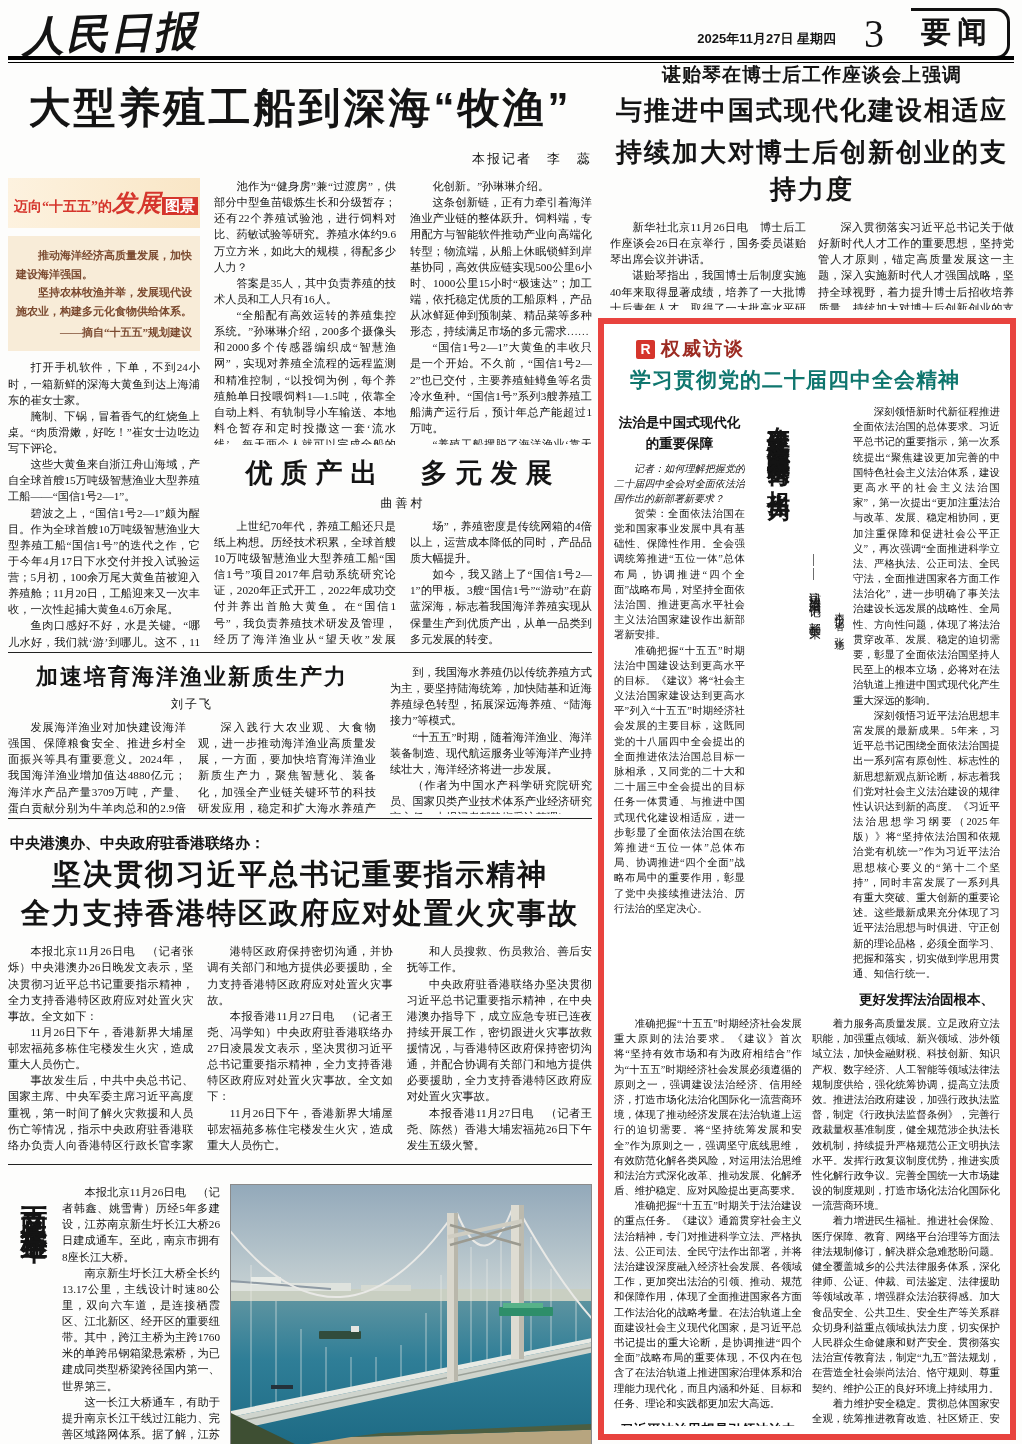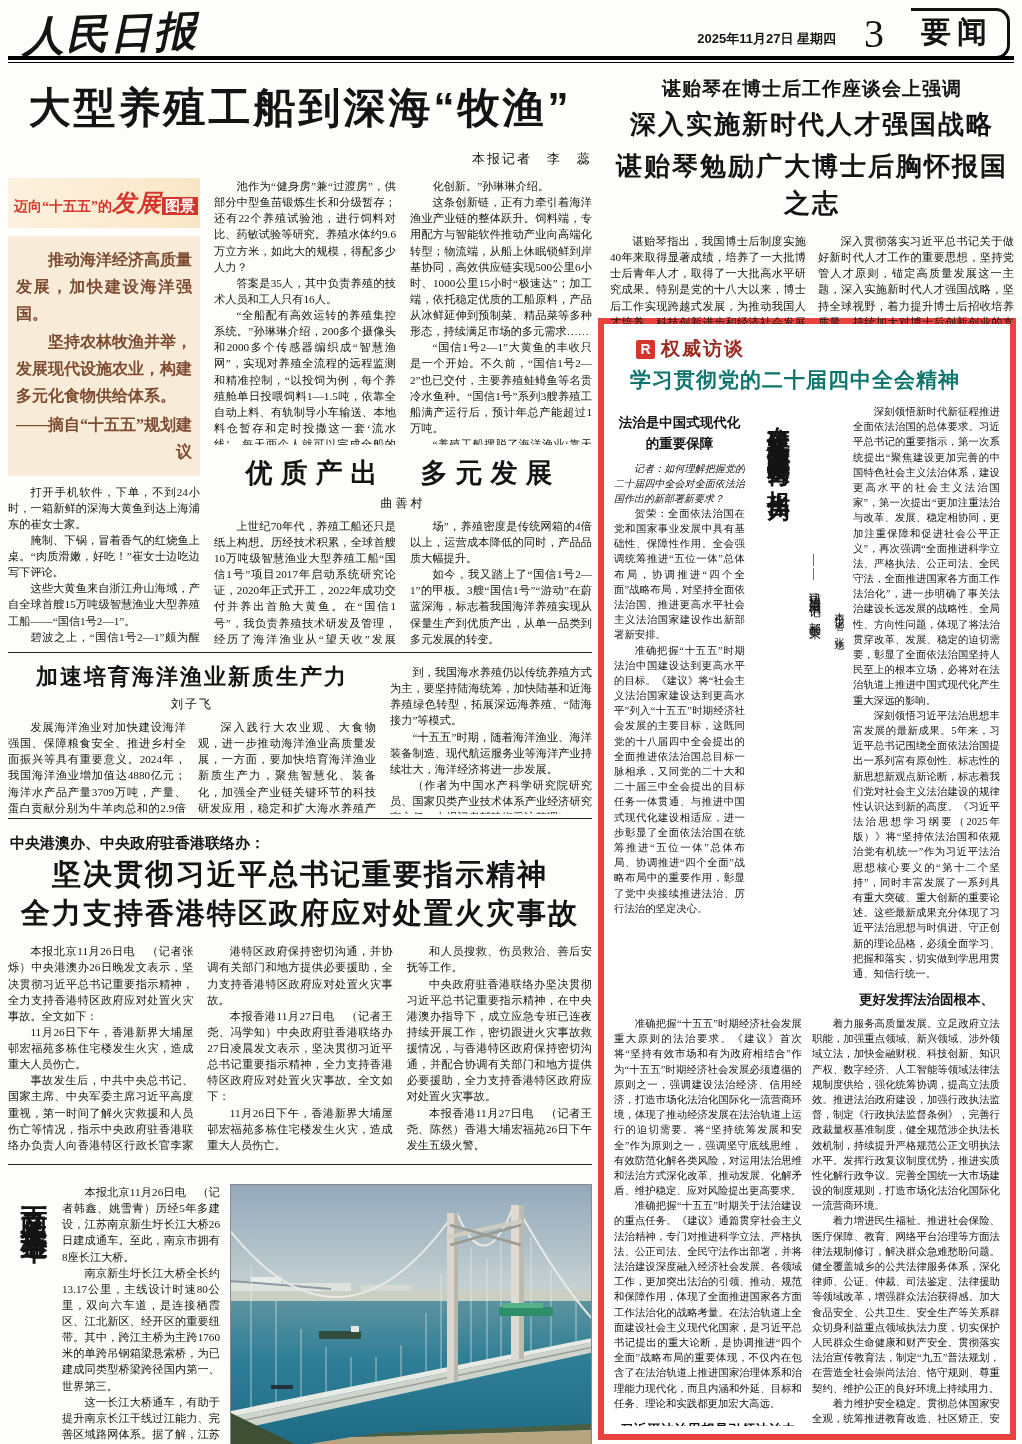--- a/index.html
+++ b/index.html
@@ -35,21 +35,21 @@
   .ma-body { display:flex; gap:14px; height:470px; }
   .ma-c1 { width:192px; overflow:hidden; }
   .ma-right { flex:1; display:flex; flex-direction:column; }
   .ma-row { display:flex; gap:14px; height:268px; overflow:hidden; }
   .badge { background:linear-gradient(90deg,#fdf2df,#f9e6c6); padding:9px 6px; margin-bottom:8px;
            white-space:nowrap; overflow:hidden; }
   .badge .b1 { color:#d5352c; font-weight:bold; font-size:14px; }
   .badge .b2 { color:#d5352c; font-weight:900; font-style:italic; font-size:24px; letter-spacing:1px; }
   .badge .b3 { color:#fff; background:#d5352c; font-weight:bold; font-size:15px; padding:1px 3px; }
   .quote { background:#f8ecd8; color:#7c4b31; padding:10px 8px; margin-bottom:8px; }
-  .quote p { font-size:16px; line-height:1.7; text-indent:2em; font-weight:bold; text-align:justify; }
+  .quote p { font-size:11px; line-height:1.7; text-indent:2em; font-weight:bold; text-align:justify; }
   .quote .src { text-align:right; text-indent:0; margin-top:2px; }
 
   
   .quality { margin-top:10px; height:194px; overflow:hidden; }
   .q-title { text-align:center; font-size:27px; font-weight:bold; letter-spacing:8px; }
   .q-author { text-align:center; font-size:12px; margin:4px 0 6px; letter-spacing:3px; }
 
   
   .expert { position:absolute; left:8px; top:656px; width:584px; height:158px; display:flex; gap:14px; overflow:hidden; }
   .ex-left { width:368px; }
@@ -90,21 +90,21 @@
   .rb-h2 { font-size:13.5px; font-weight:900; text-align:center; line-height:1.55; margin:9px 4px 6px;
            font-family:"Liberation Sans",sans-serif; }
   .rb-vtitle { width:42px; writing-mode:vertical-rl; text-orientation:mixed; font-size:23px; font-weight:900;
                letter-spacing:2px; padding-top:4px; }
   .rb-vsub { width:22px; writing-mode:vertical-rl; font-size:12px; padding-top:150px; letter-spacing:2px; }
   .rb-vrep { width:16px; writing-mode:vertical-rl; font-size:10px; padding-top:200px; letter-spacing:3px; }
   .rb-lower { display:flex; gap:10px; height:410px; overflow:hidden; margin-top:6px; }
   .rb-lcol { flex:1; overflow:hidden; }
 
   
-  .postdoc { position:absolute; left:610px; top:76px; width:404px; height:248px; overflow:hidden; }
+  .postdoc { position:absolute; left:610px; top:62px; width:404px; height:248px; overflow:hidden; }
   .pd-kicker { text-align:center; font-size:19px; font-weight:bold; letter-spacing:1px; }
   .pd-h { text-align:center; font-size:26px; font-weight:900; letter-spacing:2px; line-height:1.45; margin-top:4px; }
   .pd-cols { display:flex; gap:12px; margin-top:10px; height:154px; overflow:hidden; }
 </style>
 </head>
 <body>
 
 <div id="page">
 
   <div class="masthead">
@@ -343,24 +343,25 @@
         <p class="rb-p">着力服务高质量发展。立足政府立法职能，加强重点领域、新兴领域、涉外领域立法，加快金融财税、科技创新、知识产权、数字经济、人工智能等领域法律法规制度供给，强化统筹协调，提高立法质效。推进法治政府建设，加强行政执法监督，制定《行政执法监督条例》，完善行政裁量权基准制度，健全规范涉企执法长效机制，持续提升严格规范公正文明执法水平。发挥行政复议制度优势，推进实质性化解行政争议。完善全国统一大市场建设的制度规则，打造市场化法治化国际化一流营商环境。</p>
         <p class="rb-p">着力增进民生福祉。推进社会保险、医疗保障、教育、网络平台治理等方面法律法规制修订，解决群众急难愁盼问题。健全覆盖城乡的公共法律服务体系，深化律师、公证、仲裁、司法鉴定、法律援助等领域改革，增强群众法治获得感。加大食品安全、公共卫生、安全生产等关系群众切身利益重点领域执法力度，切实保护人民群众生命健康和财产安全。贯彻落实法治宣传教育法，制定“九五”普法规划，在营造全社会崇尚法治、恪守规则、尊重契约、维护公正的良好环境上持续用力。</p>
         <p class="rb-p">着力维护安全稳定。贯彻总体国家安全观，统筹推进教育改造、社区矫正、安置帮教、纠纷化解、法治宣传，健全衔接联动机制，提升刑罚执行质效，预防和减少重新犯罪。坚持和发展新时代“枫桥经验”，协同发挥人民调解、行政调解、商事调解和司法调解等作用，在综治中心统筹下，立足职能抓好矛盾纠纷实质性化解。加强基层基础建设，发挥好司法所在化解矛盾纠纷、促进基层依法治理中的作用，维护国家安全和社会稳定。</p>
 
       </div>
     </div>
   </div>
 
   <div class="postdoc">
     <div class="pd-kicker">谌贻琴在博士后工作座谈会上强调</div>
-    <div class="pd-h">深入实施新时代人才强国战略</div>
-    <div class="pd-h">谌贻琴勉励广大博士后胸怀报国之志</div>
+    <div class="pd-h">与推进中国式现代化建设相适应</div>
+    <div class="pd-h">持续加大对博士后创新创业的支持力度</div>
     <div class="pd-cols">
       <div class="col">
+          <p class="para">新华社北京11月26日电　博士后工作座谈会26日在京举行，国务委员谌贻琴出席会议并讲话。</p>
           <p class="para">谌贻琴指出，我国博士后制度实施40年来取得显著成绩，培养了一大批博士后青年人才，取得了一大批高水平研究成果。特别是党的十八大以来，博士后工作实现跨越式发展，为推动我国人才培养、科技创新进步和经济社会发展作出了重要贡献。</p>
         </div>
       <div class="col">
           <p class="para">深入贯彻落实习近平总书记关于做好新时代人才工作的重要思想，坚持党管人才原则，锚定高质量发展这一主题，深入实施新时代人才强国战略，坚持全球视野，着力提升博士后招收培养质量，持续加大对博士后创新创业的支持力度，构建具有国际竞争力的博士后制度体系，为加快高水平科技自立自强、引领发展新质生产力提供有力人才支撑。谌贻琴勉励广大博士后胸怀报国之志，勇担创新之责，坚守学术之道，努力创造出更多具有长远价值、服务高质量发展、惠及民生福祉的科研成果。</p>
         </div>
     </div>
   </div>
 
 </div>
 

